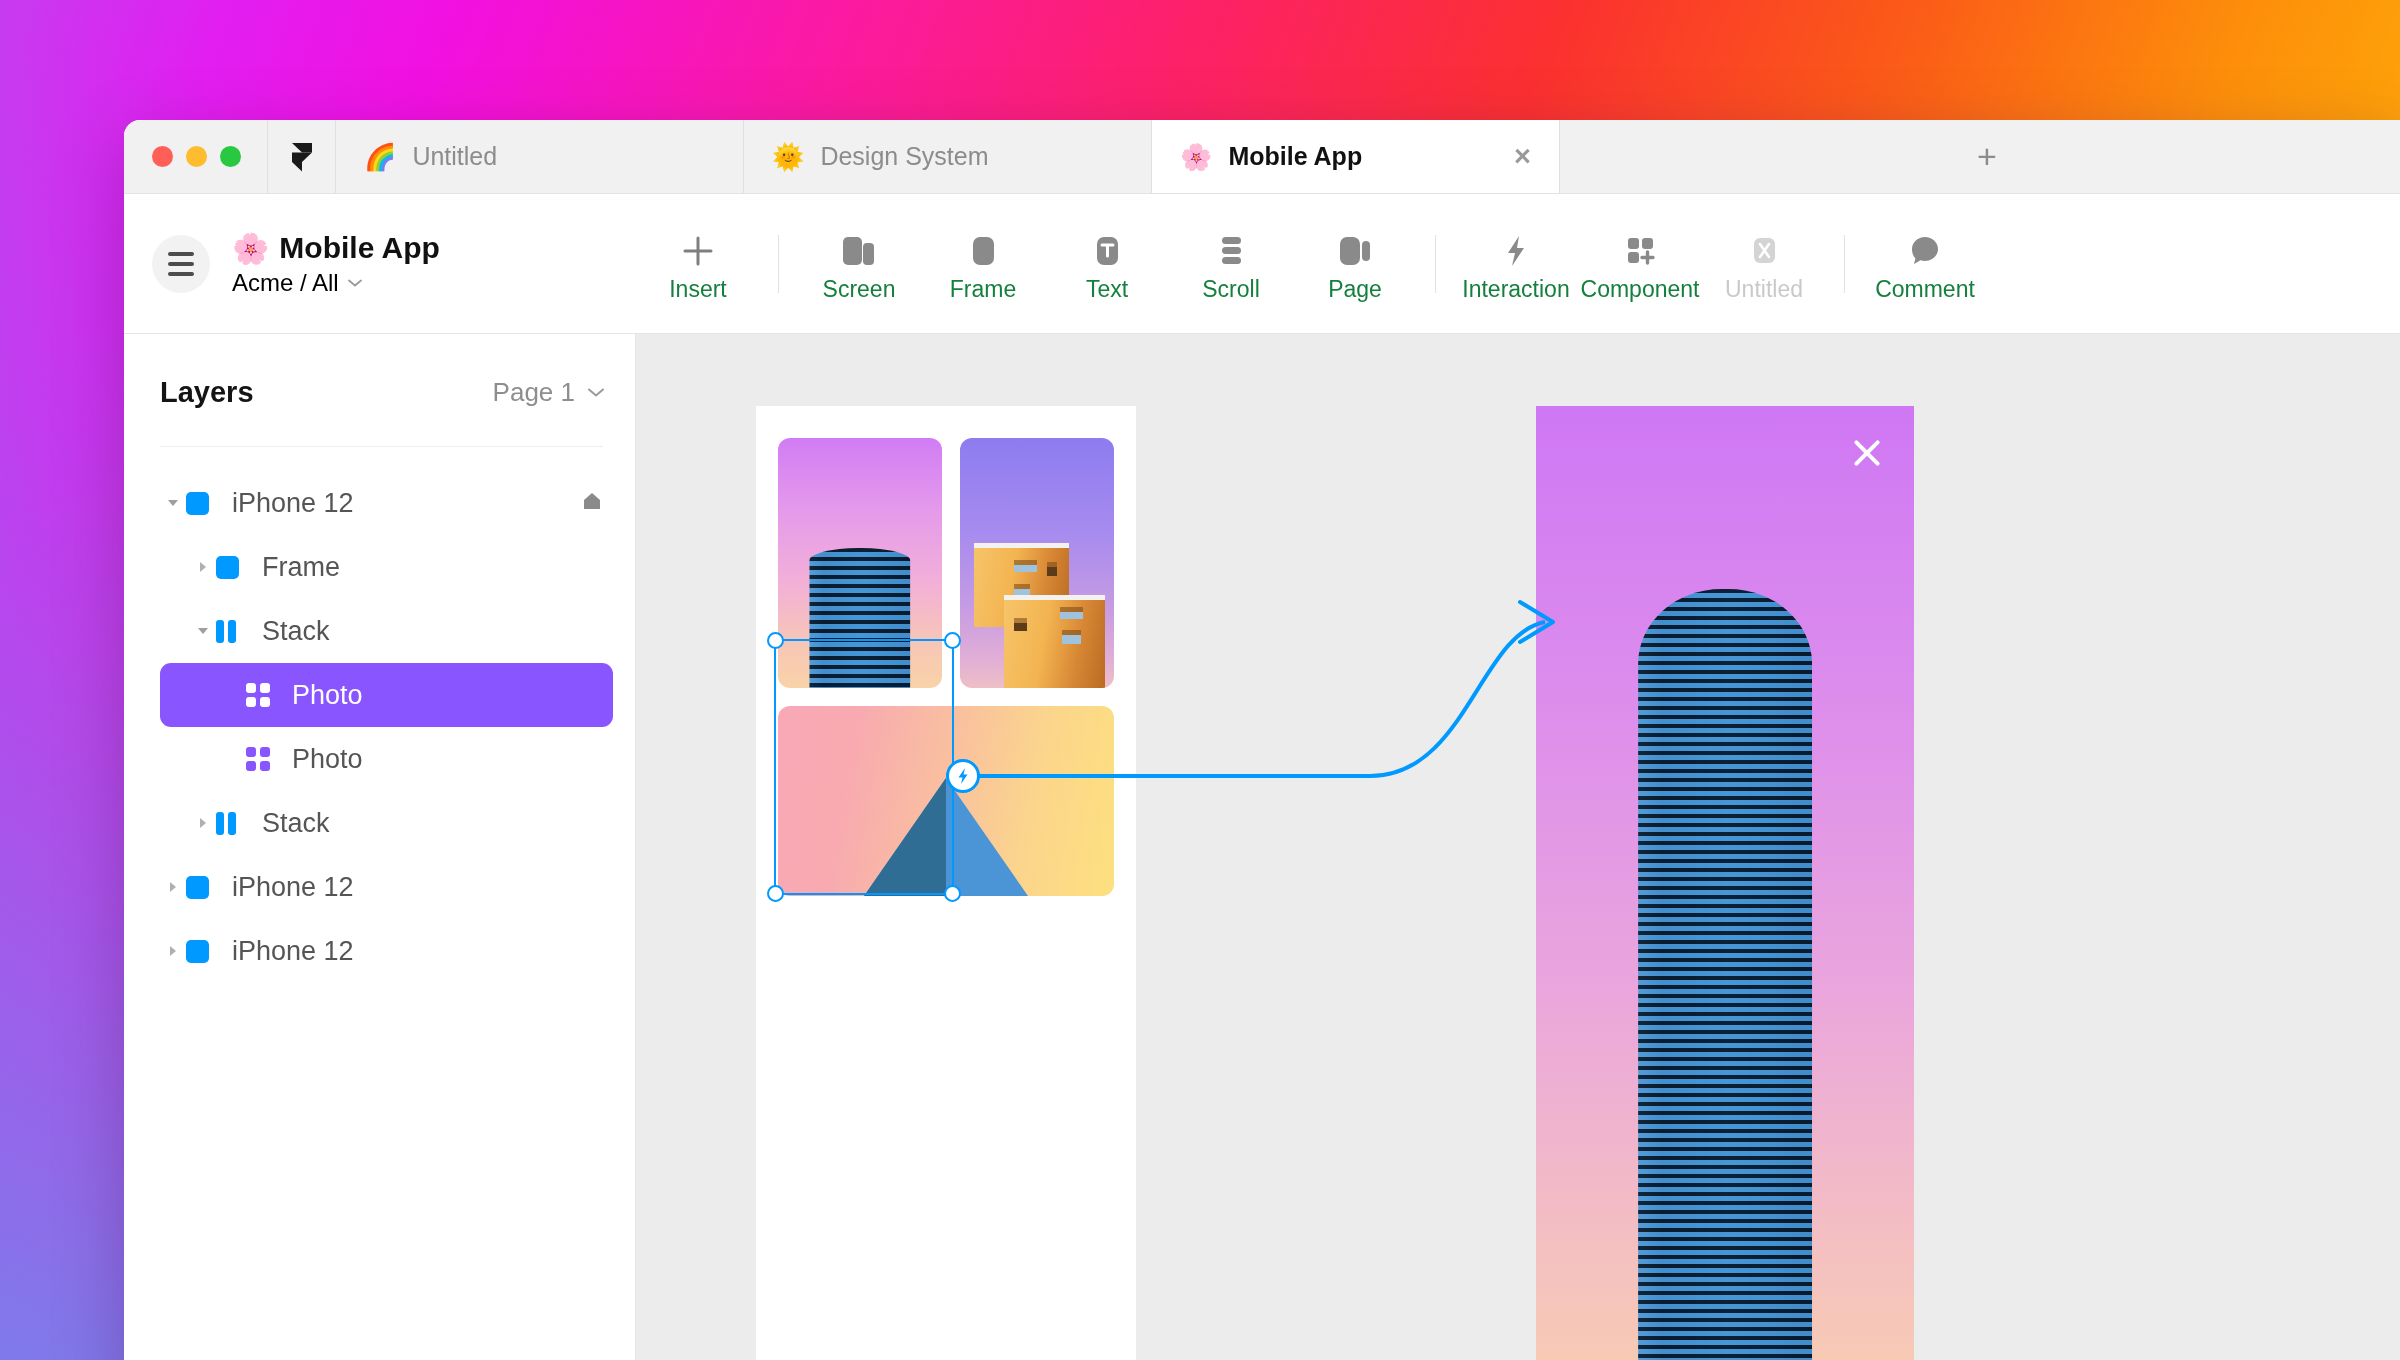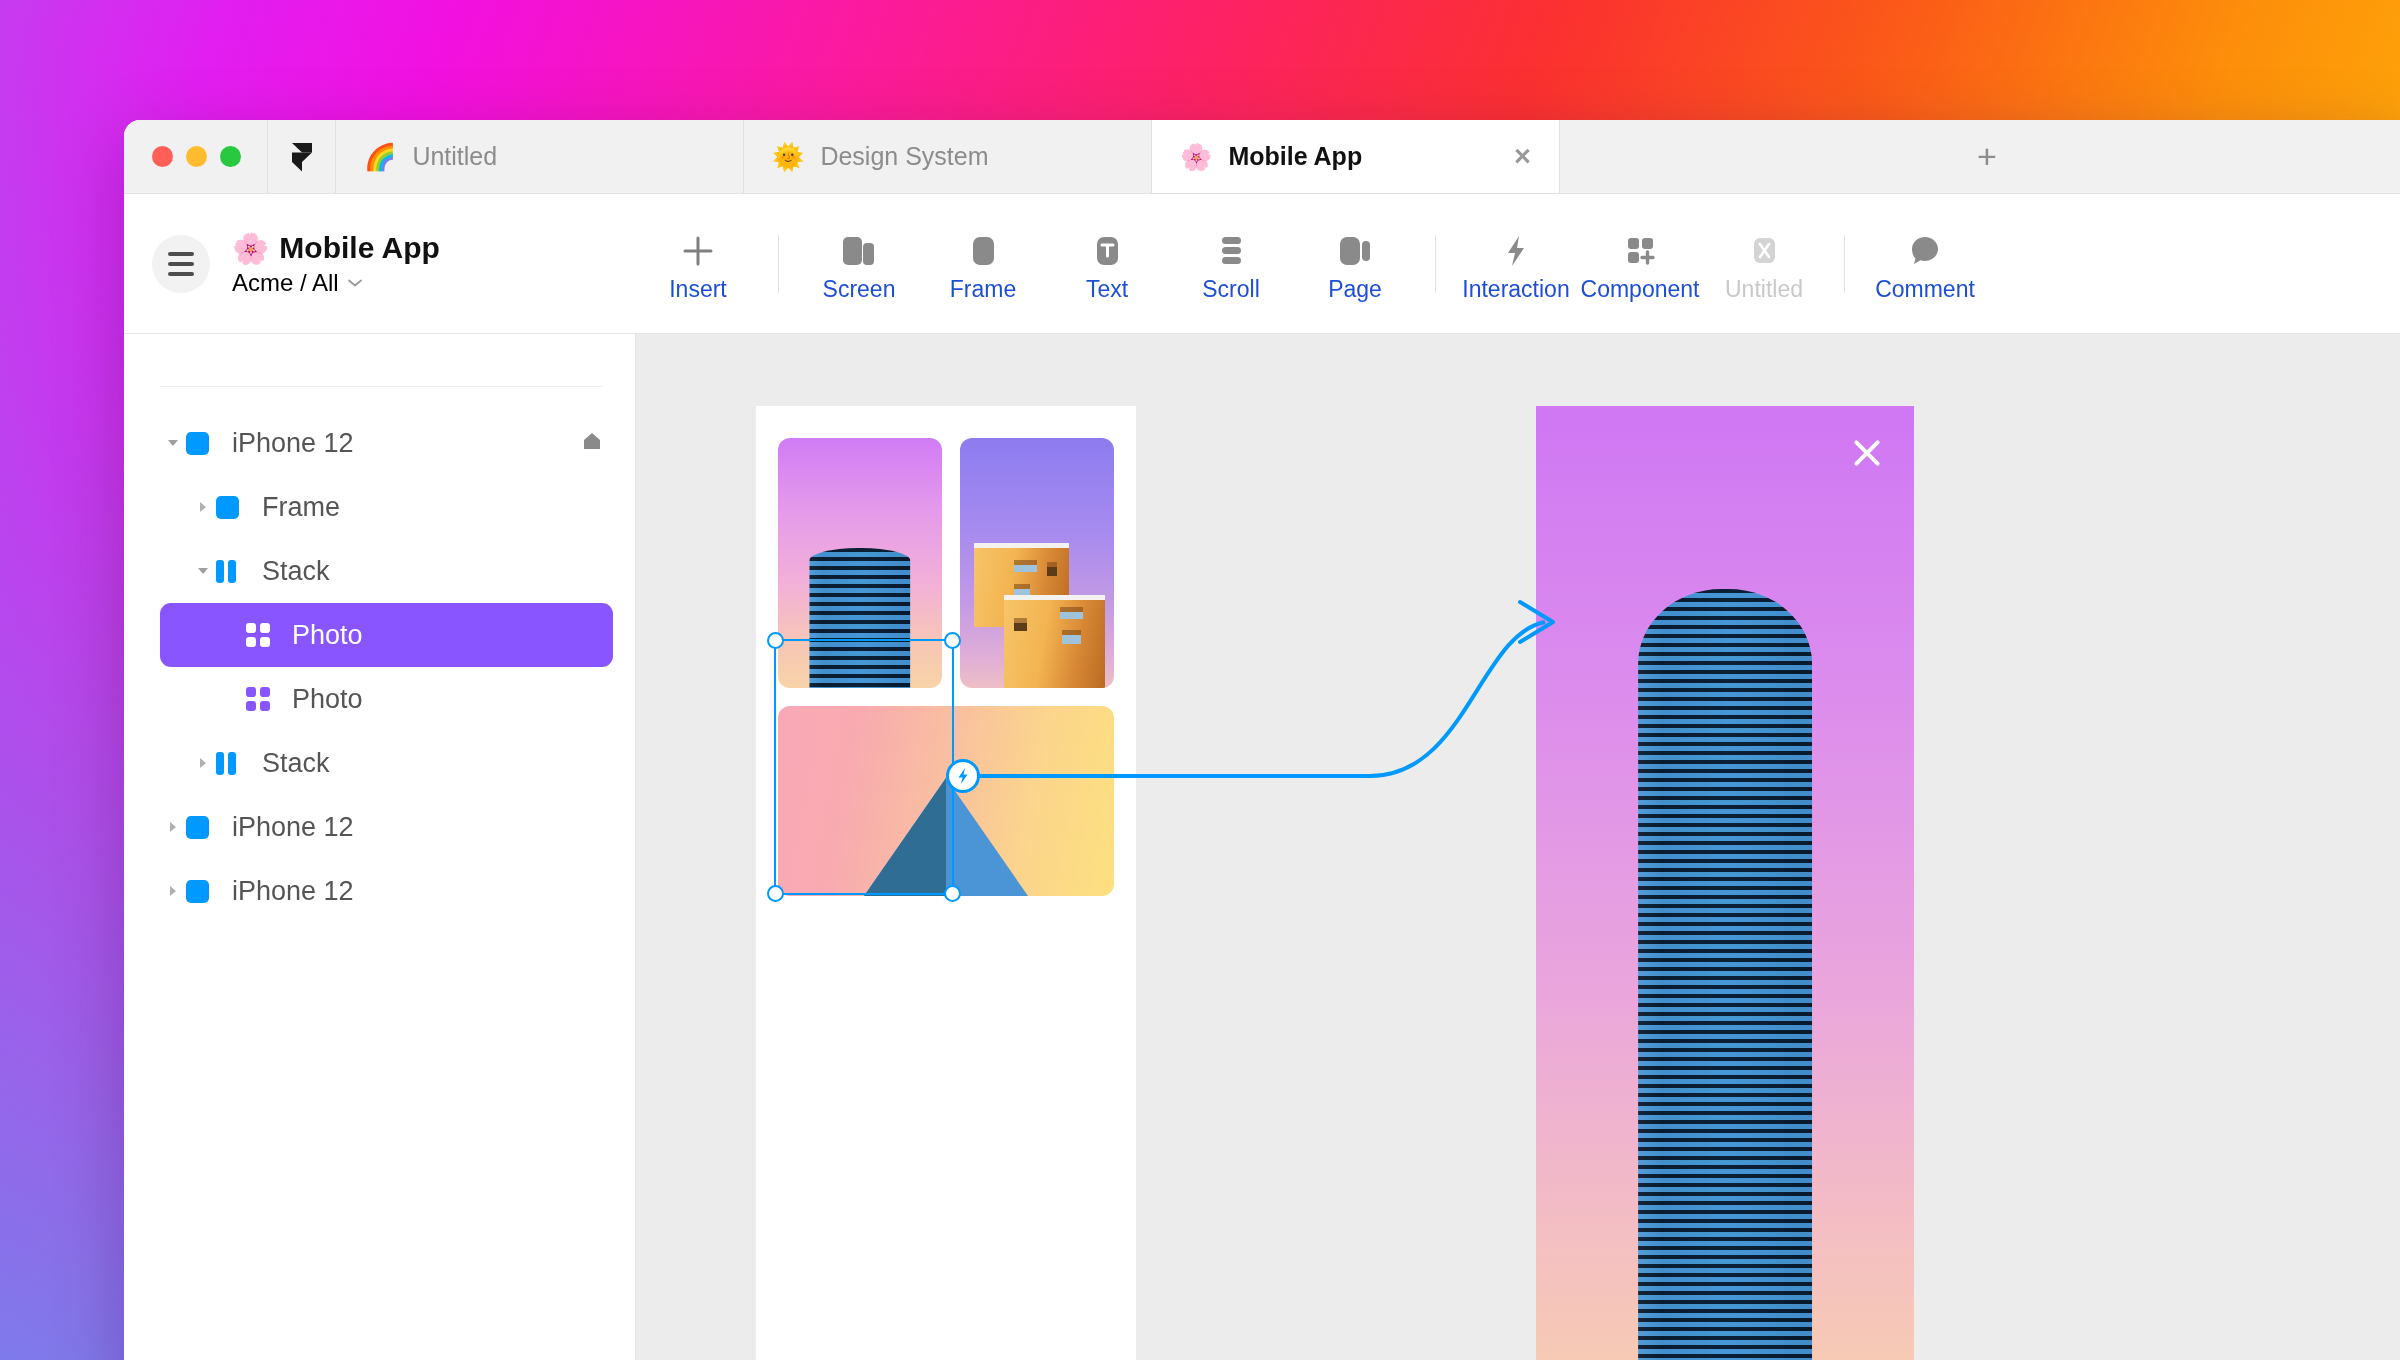--- a/index.html
+++ b/index.html
@@ -113,21 +113,21 @@
   }
   .doc-sub {
     display: flex; align-items: center; gap: 8px;
     font-size: 24px; color: #000000;
   }
 
   .tools { display: flex; align-items: center; }
   .tool {
     width: 124px;
     display: flex; flex-direction: column; align-items: center; gap: 9px;
-    color: #1d4ed8;
+    color: #15803d;
   }
   .tool .ic { height: 42px; display: flex; align-items: flex-end; }
   .tool .lb { font-size: 23px; line-height: 1; }
   .tool.dim { color: #c9c9c9; }
   .tsep { width: 1px; height: 58px; background: #e2e2e2; margin: 0 18px; }
 
   
   .body { display: flex; height: 1086px; }
 
   .sidebar {
@@ -467,20 +467,29 @@
         </span>
         <span class="lb">Comment</span>
       </div>
 
     </div>
   </div>
 
   <div class="body">
 
     <div class="sidebar">
+      <div class="side-head">
+        <span class="side-title">Layers</span>
+        <span class="page-sel">
+          <span>Page 1</span>
+          <svg width="18" height="11" viewBox="0 0 18 11">
+            <path d="M2 2.5L9 8.5L16 2.5" stroke="#9a9a9a" stroke-width="2" fill="none" stroke-linecap="round"></path>
+          </svg>
+        </span>
+      </div>
       <div class="side-rule"></div>
       <div class="tree" id="layer-tree">
           <div class="row" style="padding-left: 0px;">
             <span class="caret">
               <svg width="14" height="14" viewBox="0 0 14 14">
                 <path d="M2 4l5 6 5-6z" fill="#9e9e9e"></path>
               </svg>
             </span>
             <span class="licon">
               <span class="g-frame"></span>

